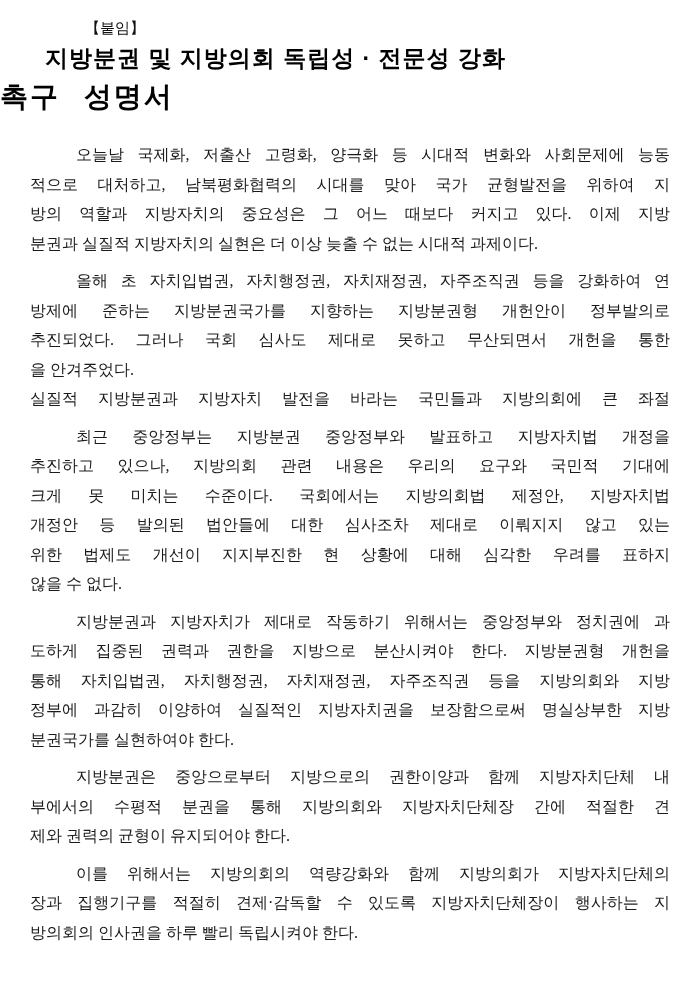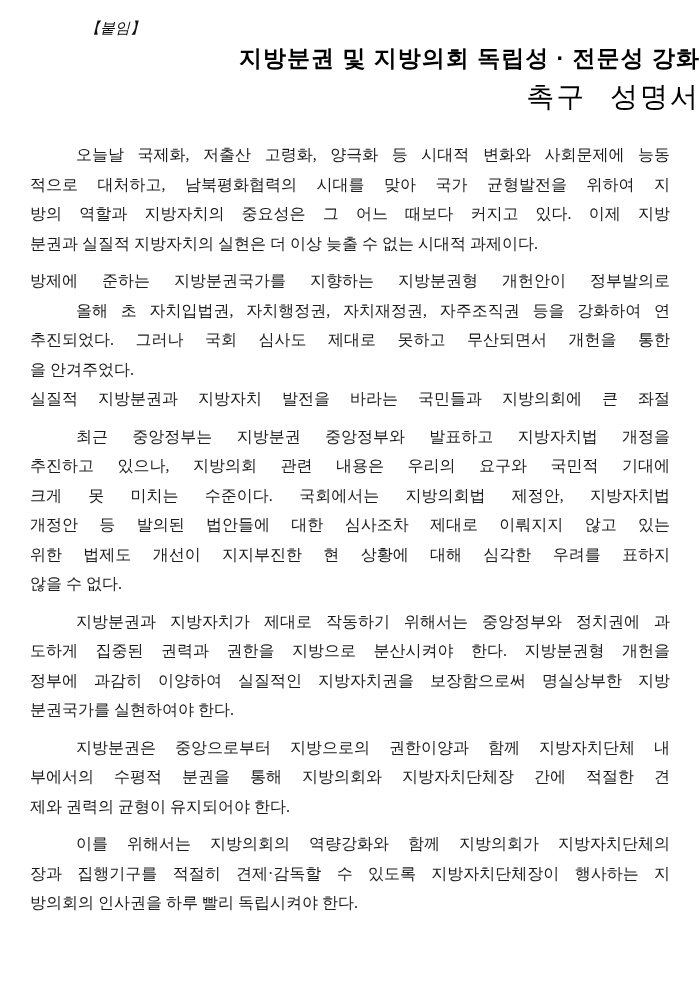--- a/index.html
+++ b/index.html
@@ -16,37 +16,37 @@
     overflow: hidden;
     box-sizing: border-box;
     padding-top: 18px;
   }
   .attachment {
     margin-left: 85px;
     font-family: "Liberation Serif", "DejaVu Serif", serif;
     font-size: 15px;
     line-height: 20px;
     color: #111;
-    font-style: italic;
   }
   .title1 {
     margin: 4px 0 0 0;
-    text-align: right;
+    text-align: left;
     font-family: "Liberation Sans", "DejaVu Sans", sans-serif;
     font-weight: 800;
     font-size: 23px;
     line-height: 32px;
     letter-spacing: 1px;
     color: #000;
+    padding-left: 45px;
   }
   .title2 {
     margin: 4px 0 0 0;
-    text-align: right;
+    text-align: left;
     font-family: "Liberation Sans", "DejaVu Sans", sans-serif;
-    font-weight: 400;
+    font-weight: 700;
     font-size: 28px;
     line-height: 38px;
     letter-spacing: 2px;
     word-spacing: 14px;
     color: #000;
   }
   .content {
     margin: 24px 30px 0 30px;
     font-family: "Liberation Serif", "DejaVu Serif", serif;
     font-size: 16px;
@@ -87,39 +87,40 @@
   <div class="content">
 
     <p class="para">
       <span class="line first">오늘날 국제화, 저출산 고령화, 양극화 등 시대적 변화와 사회문제에 능동</span>
       <span class="line">적으로 대처하고, 남북평화협력의 시대를 맞아 국가 균형발전을 위하여 지</span>
       <span class="line">방의 역할과 지방자치의 중요성은 그 어느 때보다 커지고 있다. 이제 지방</span>
       <span class="line last">분권과 실질적 지방자치의 실현은 더 이상 늦출 수 없는 시대적 과제이다.</span>
     </p>
 
     <p class="para">
+      <span class="line first">올해 초 자치입법권, 자치행정권, 자치재정권, 자주조직권 등을 강화하여 연</span>
       <span class="line">방제에 준하는 지방분권국가를 지향하는 지방분권형 개헌안이 정부발의로</span>
-      <span class="line first">올해 초 자치입법권, 자치행정권, 자치재정권, 자주조직권 등을 강화하여 연</span>
       <span class="line">추진되었다. 그러나 국회 심사도 제대로 못하고 무산되면서 개헌을 통한</span>
       <span class="line last">을 안겨주었다.</span>
       <span class="line">실질적 지방분권과 지방자치 발전을 바라는 국민들과 지방의회에 큰 좌절</span>
     </p>
 
     <p class="para">
       <span class="line first">최근 중앙정부는 지방분권 중앙정부와 발표하고 지방자치법 개정을</span>
       <span class="line">추진하고 있으나, 지방의회 관련 내용은 우리의 요구와 국민적 기대에</span>
       <span class="line">크게 못 미치는 수준이다. 국회에서는 지방의회법 제정안, 지방자치법</span>
       <span class="line">개정안 등 발의된 법안들에 대한 심사조차 제대로 이뤄지지 않고 있는</span>
       <span class="line">위한 법제도 개선이 지지부진한 현 상황에 대해 심각한 우려를 표하지</span>
       <span class="line last">않을 수 없다.</span>
     </p>
 
     <p class="para">
       <span class="line first">지방분권과 지방자치가 제대로 작동하기 위해서는 중앙정부와 정치권에 과</span>
       <span class="line">도하게 집중된 권력과 권한을 지방으로 분산시켜야 한다. 지방분권형 개헌을</span>
+      <span class="line">통해 자치입법권, 자치행정권, 자치재정권, 자주조직권 등을 지방의회와 지방</span>
       <span class="line">정부에 과감히 이양하여 실질적인 지방자치권을 보장함으로써 명실상부한 지방</span>
       <span class="line last">분권국가를 실현하여야 한다.</span>
     </p>
 
     <p class="para">
       <span class="line first">지방분권은 중앙으로부터 지방으로의 권한이양과 함께 지방자치단체 내</span>
       <span class="line">부에서의 수평적 분권을 통해 지방의회와 지방자치단체장 간에 적절한 견</span>
       <span class="line last">제와 권력의 균형이 유지되어야 한다.</span>
     </p>
 

